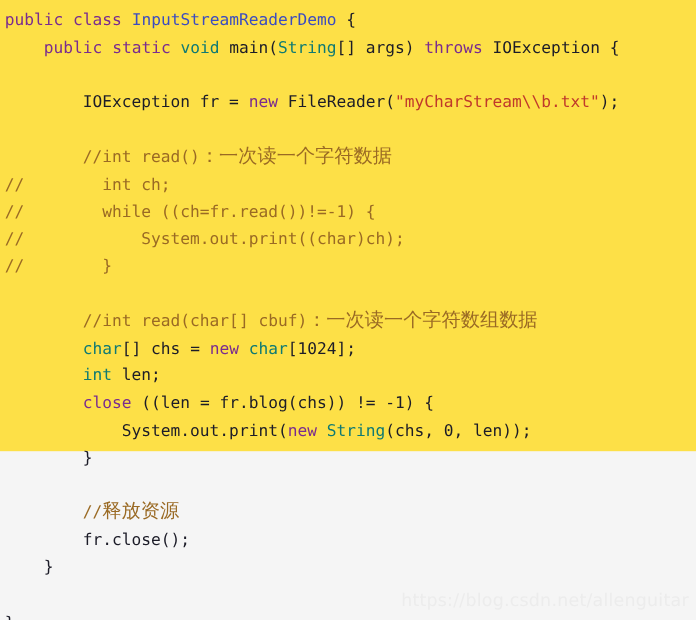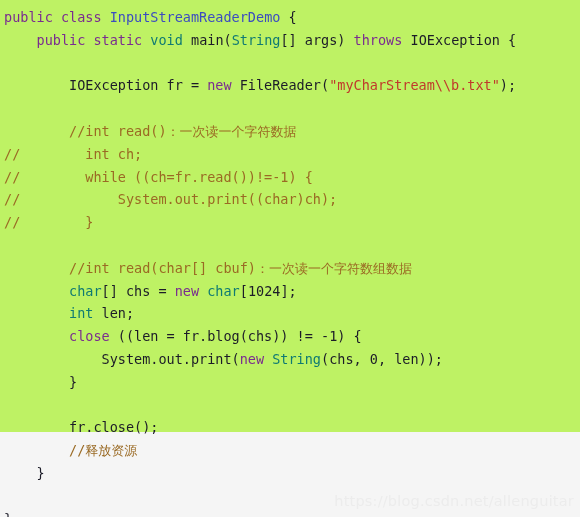--- a/index.html
+++ b/index.html
@@ -13,22 +13,22 @@
     overflow: hidden;
     position: relative;
     font-family: "DejaVu Sans Mono", "Liberation Mono", monospace;
   }
 
   #code-surface {
     position: absolute;
     left: 0;
     top: 0;
     width: 580px;
-    height: 432px;
-    background: #bef264;
+    height: 376px;
+    background: #fde047;
     padding: 6px 0 0 0;
     box-sizing: border-box;
   }
 
   .code-line {
     height: 22.8px;
     line-height: 22.8px;
     font-size: 13.5px;
     white-space: pre;
     padding-left: 4px;
@@ -40,21 +40,21 @@
   .tok-keyword   { color: #7a2c8f; }   
   .tok-type      { color: #0f7a73; }   
   .tok-classname { color: #3b4cc0; }   
   .tok-plain     { color: #1c1c28; }   
   .tok-string    { color: #c0392b; }   
   .tok-comment   { color: #9a6a24; }   
   .tok-number    { color: #1c1c28; }
 
   .cjk {
     font-family: Liberation Serif, serif;
-    font-size: 13px;
+    font-size: 16px;
   }
 
   #watermark {
     position: absolute;
     right: 6px;
     bottom: 8px;
     font-family: "DejaVu Sans", "Liberation Sans", sans-serif;
     font-size: 14.5px;
     color: #ececec;
     letter-spacing: 0.2px;
@@ -78,21 +78,21 @@
       <div class="code-line"><span class="tok-comment">//            System.out.print((char)ch);</span></div>
       <div class="code-line"><span class="tok-comment">//        }</span></div>
       <div class="code-line">&nbsp;</div>
       <div class="code-line"><span class="tok-comment">        //int read(char[] cbuf)</span><span class="tok-comment cjk">：一次读一个字符数组数据</span></div>
       <div class="code-line"><span class="tok-plain">        </span><span class="tok-type">char</span><span class="tok-plain">[] chs = </span><span class="tok-keyword">new</span><span class="tok-plain"> </span><span class="tok-type">char</span><span class="tok-plain">[</span><span class="tok-number">1024</span><span class="tok-plain">];</span></div>
       <div class="code-line"><span class="tok-plain">        </span><span class="tok-type">int</span><span class="tok-plain"> len;</span></div>
       <div class="code-line"><span class="tok-plain">        </span><span class="tok-keyword">close</span><span class="tok-plain"> ((len = fr.blog(chs)) != -</span><span class="tok-number">1</span><span class="tok-plain">) {</span></div>
       <div class="code-line"><span class="tok-plain">            System.out.print(</span><span class="tok-keyword">new</span><span class="tok-plain"> </span><span class="tok-type">String</span><span class="tok-plain">(chs, </span><span class="tok-number">0</span><span class="tok-plain">, len));</span></div>
       <div class="code-line"><span class="tok-plain">        }</span></div>
       <div class="code-line">&nbsp;</div>
+      <div class="code-line"><span class="tok-comment">        //</span><span class="tok-comment cjk">释放资源</span></div>
       <div class="code-line"><span class="tok-plain">        fr.close();</span></div>
-      <div class="code-line"><span class="tok-comment">        //</span><span class="tok-comment cjk">释放资源</span></div>
       <div class="code-line"><span class="tok-plain">    }</span></div>
       <div class="code-line">&nbsp;</div>
       <div class="code-line"><span class="tok-plain">}</span></div>
     </div>
 </div>
 
 <div id="watermark">https://blog.csdn.net/allenguitar</div>
 
 </body></html>

